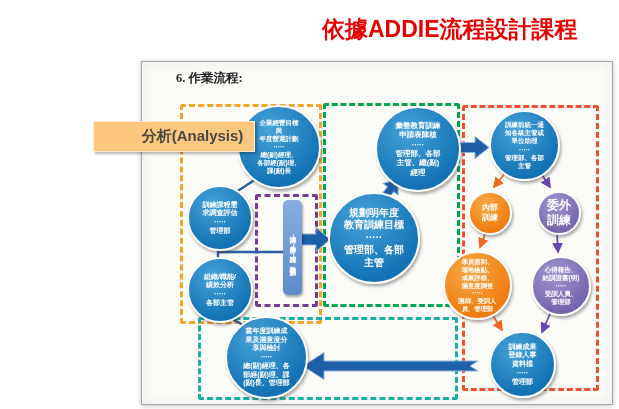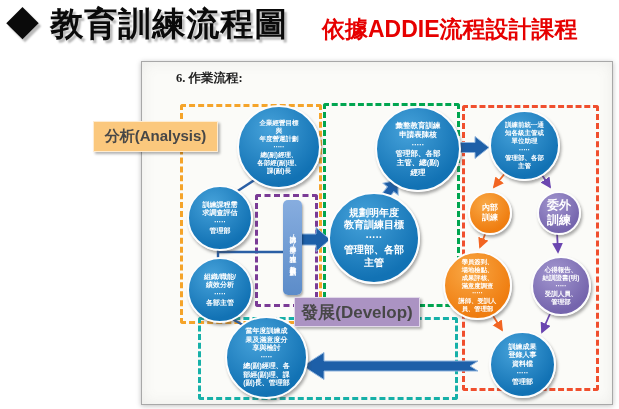--- a/index.html
+++ b/index.html
@@ -29,21 +29,20 @@
   .plabel{position:absolute;display:flex;align-items:center;justify-content:center;font-weight:bold;
           color:#474747;border:1px solid rgba(255,255,255,.65);box-shadow:1.5px 1.5px 2.5px rgba(0,0,0,.3);
           white-space:nowrap;}
   svg.overlay{position:absolute;left:0;top:0;pointer-events:none;}
 </style>
 </head>
 <body>
 
 <div class="root">
 
-  <div class="title">◆ 教育訓練流程圖</div>
   <div class="subtitle">依據ADDIE流程設計課程</div>
 
   <div class="page"></div>
   <div class="h1">6. 作業流程:</div>
 
   <div class="dashed" style="left:180px;top:104px;width:136px;height:214px;border-color:#f5a42a;"></div>
   <div class="dashed" style="left:323px;top:103px;width:131px;height:198px;border-color:#00a550;"></div>
   <div class="dashed" style="left:462px;top:105px;width:131px;height:280px;border-color:#f04f2e;"></div>
   <div class="dashed" style="left:198px;top:317px;width:254px;height:77px;border-color:#16b0a8;"></div>
   <div class="dashed" style="left:255px;top:194px;width:57px;height:107px;border-color:#7a3b96;"></div>
@@ -134,16 +133,15 @@
 結訓證書(明)
 ·····
 受訓人員、
 管理部</div>
   <div class="node blue" style="left:489px;top:331px;width:63px;height:63px;font-size:7px;">訓練成果
 登錄人事
 資料檔
 ·····
 管理部</div>
 
-  <div class="plabel" style="left:93px;top:121px;width:123px;height:29px;font-size:15px;background:#fbc87d;">分析(Analysis)</div>
-  <div class="plabel" style="left:294px;top:297px;width:124px;height:28px;font-size:17px;background:#ab93c3;">發展(Develop)</div>
+  <div class="plabel" style="left:93px;top:121px;width:123px;height:29px;font-size:15px;background:#fbc87d;padding-left:37px;">分析(Analysis)</div>
 
 </div>
 
 </body></html>

